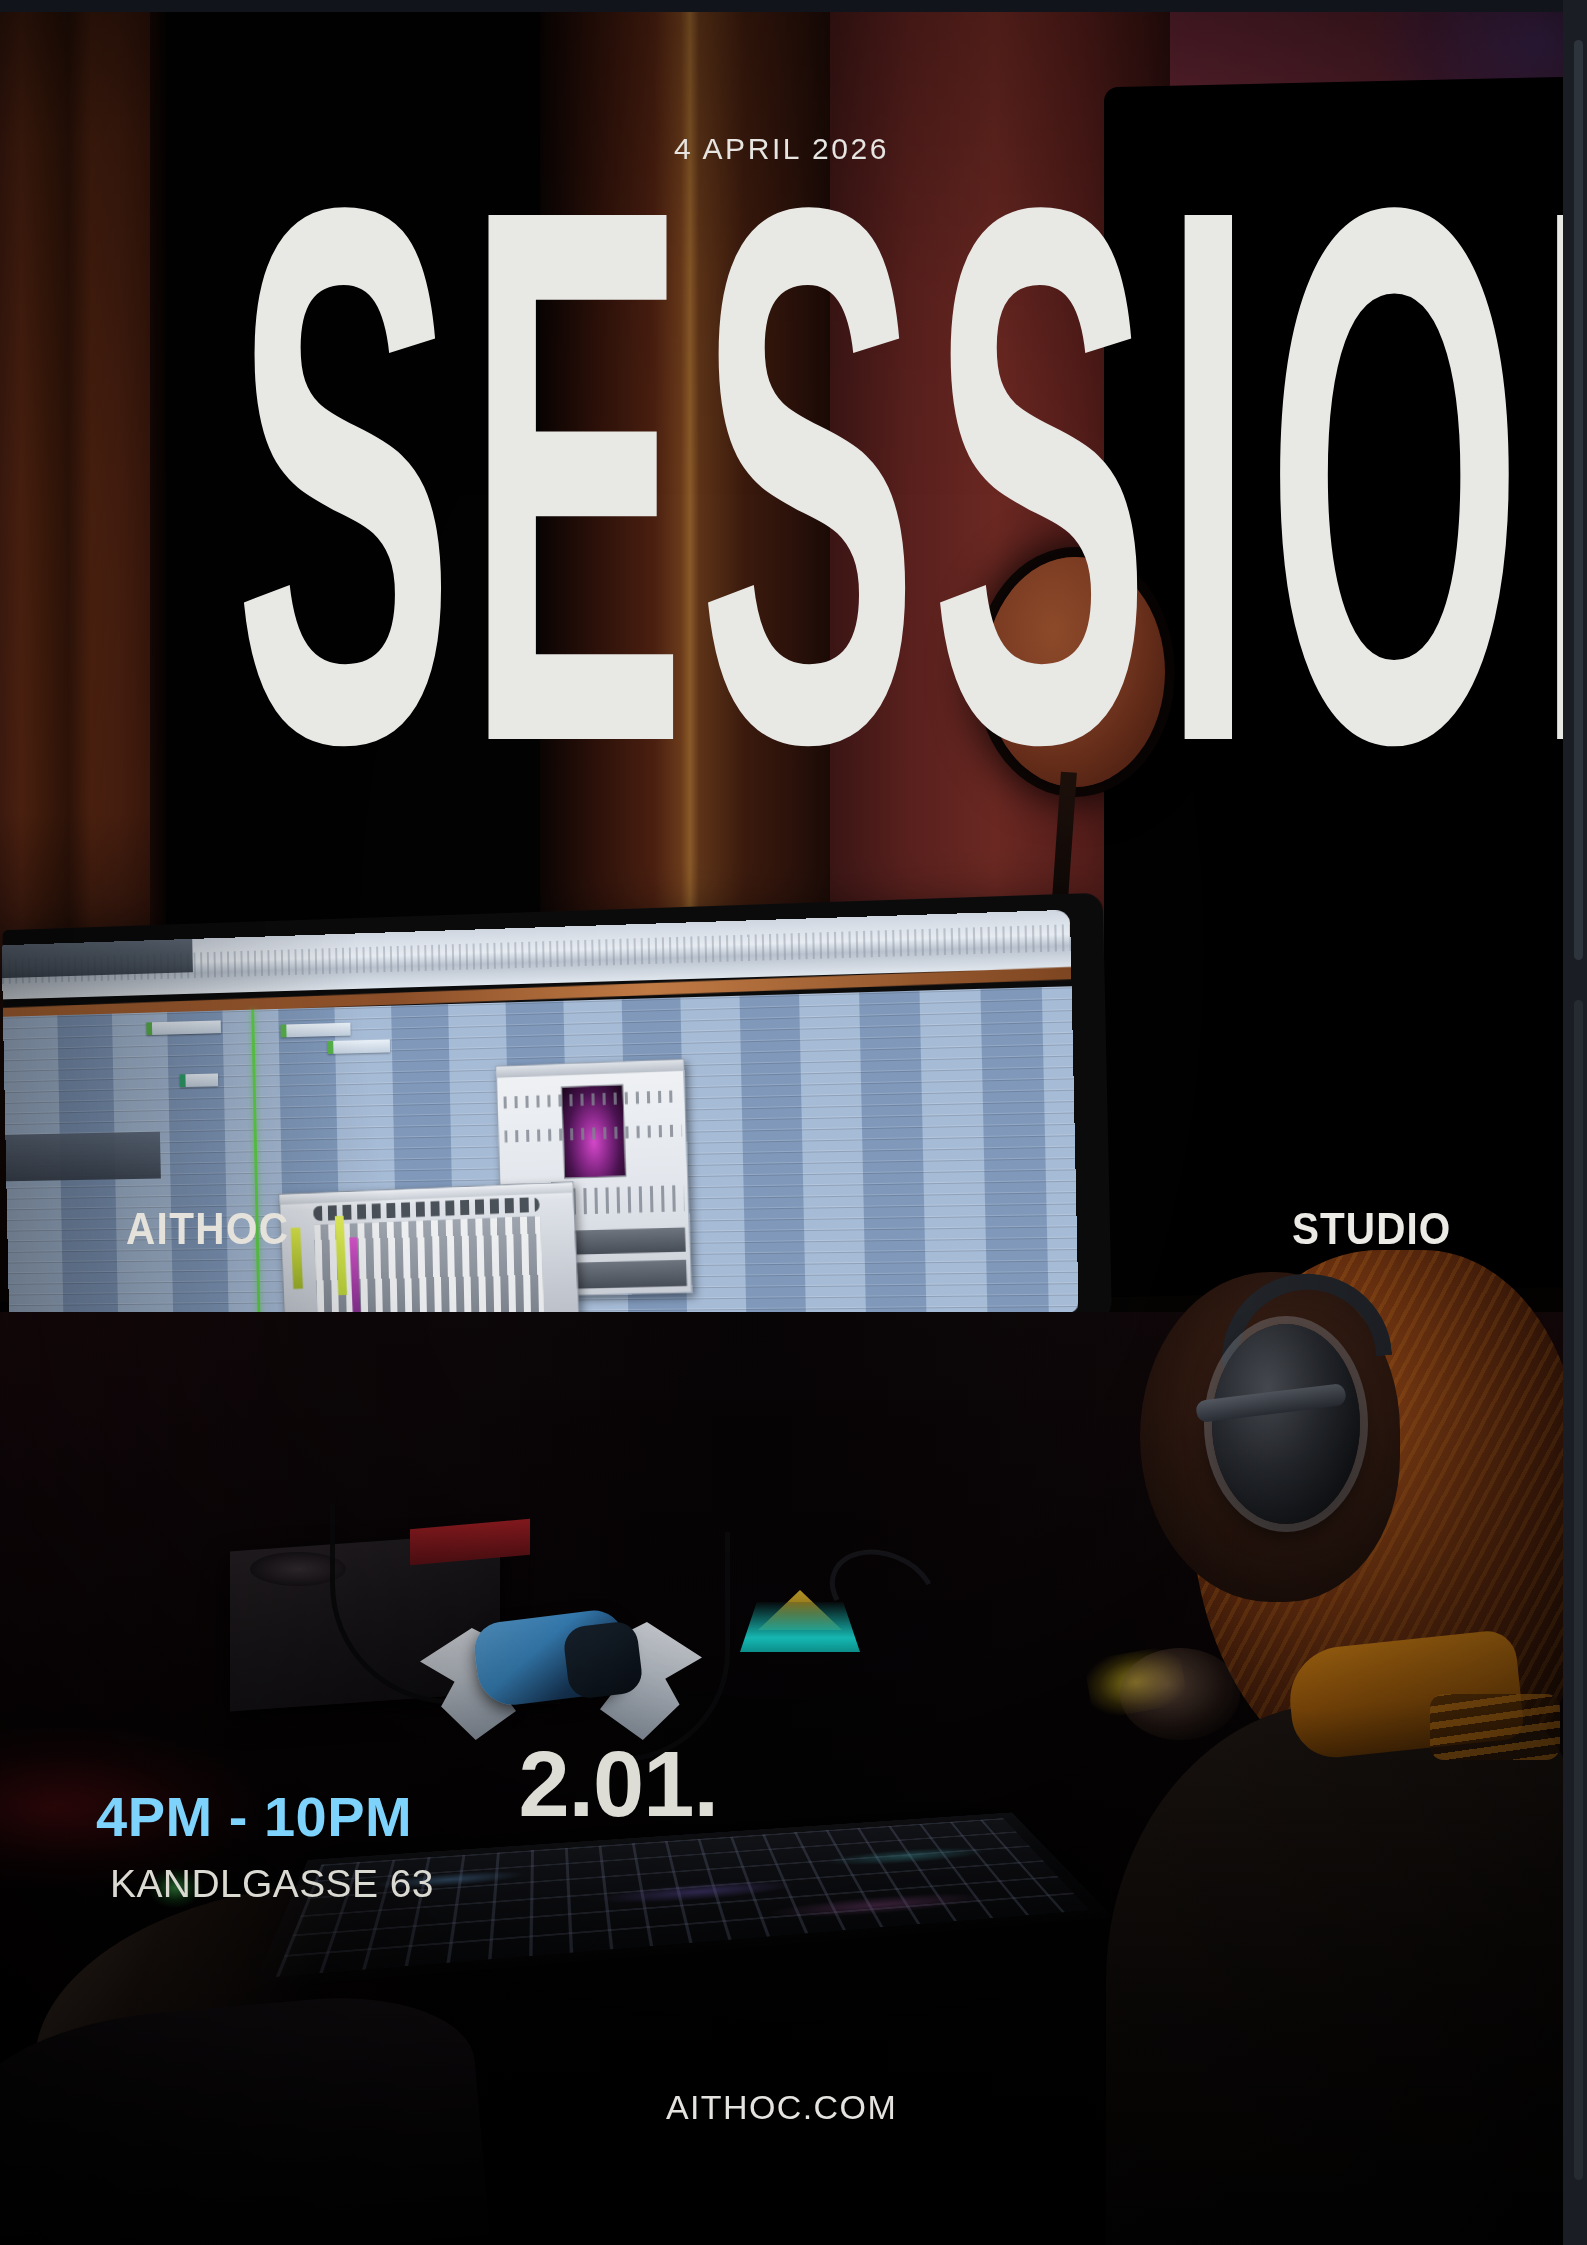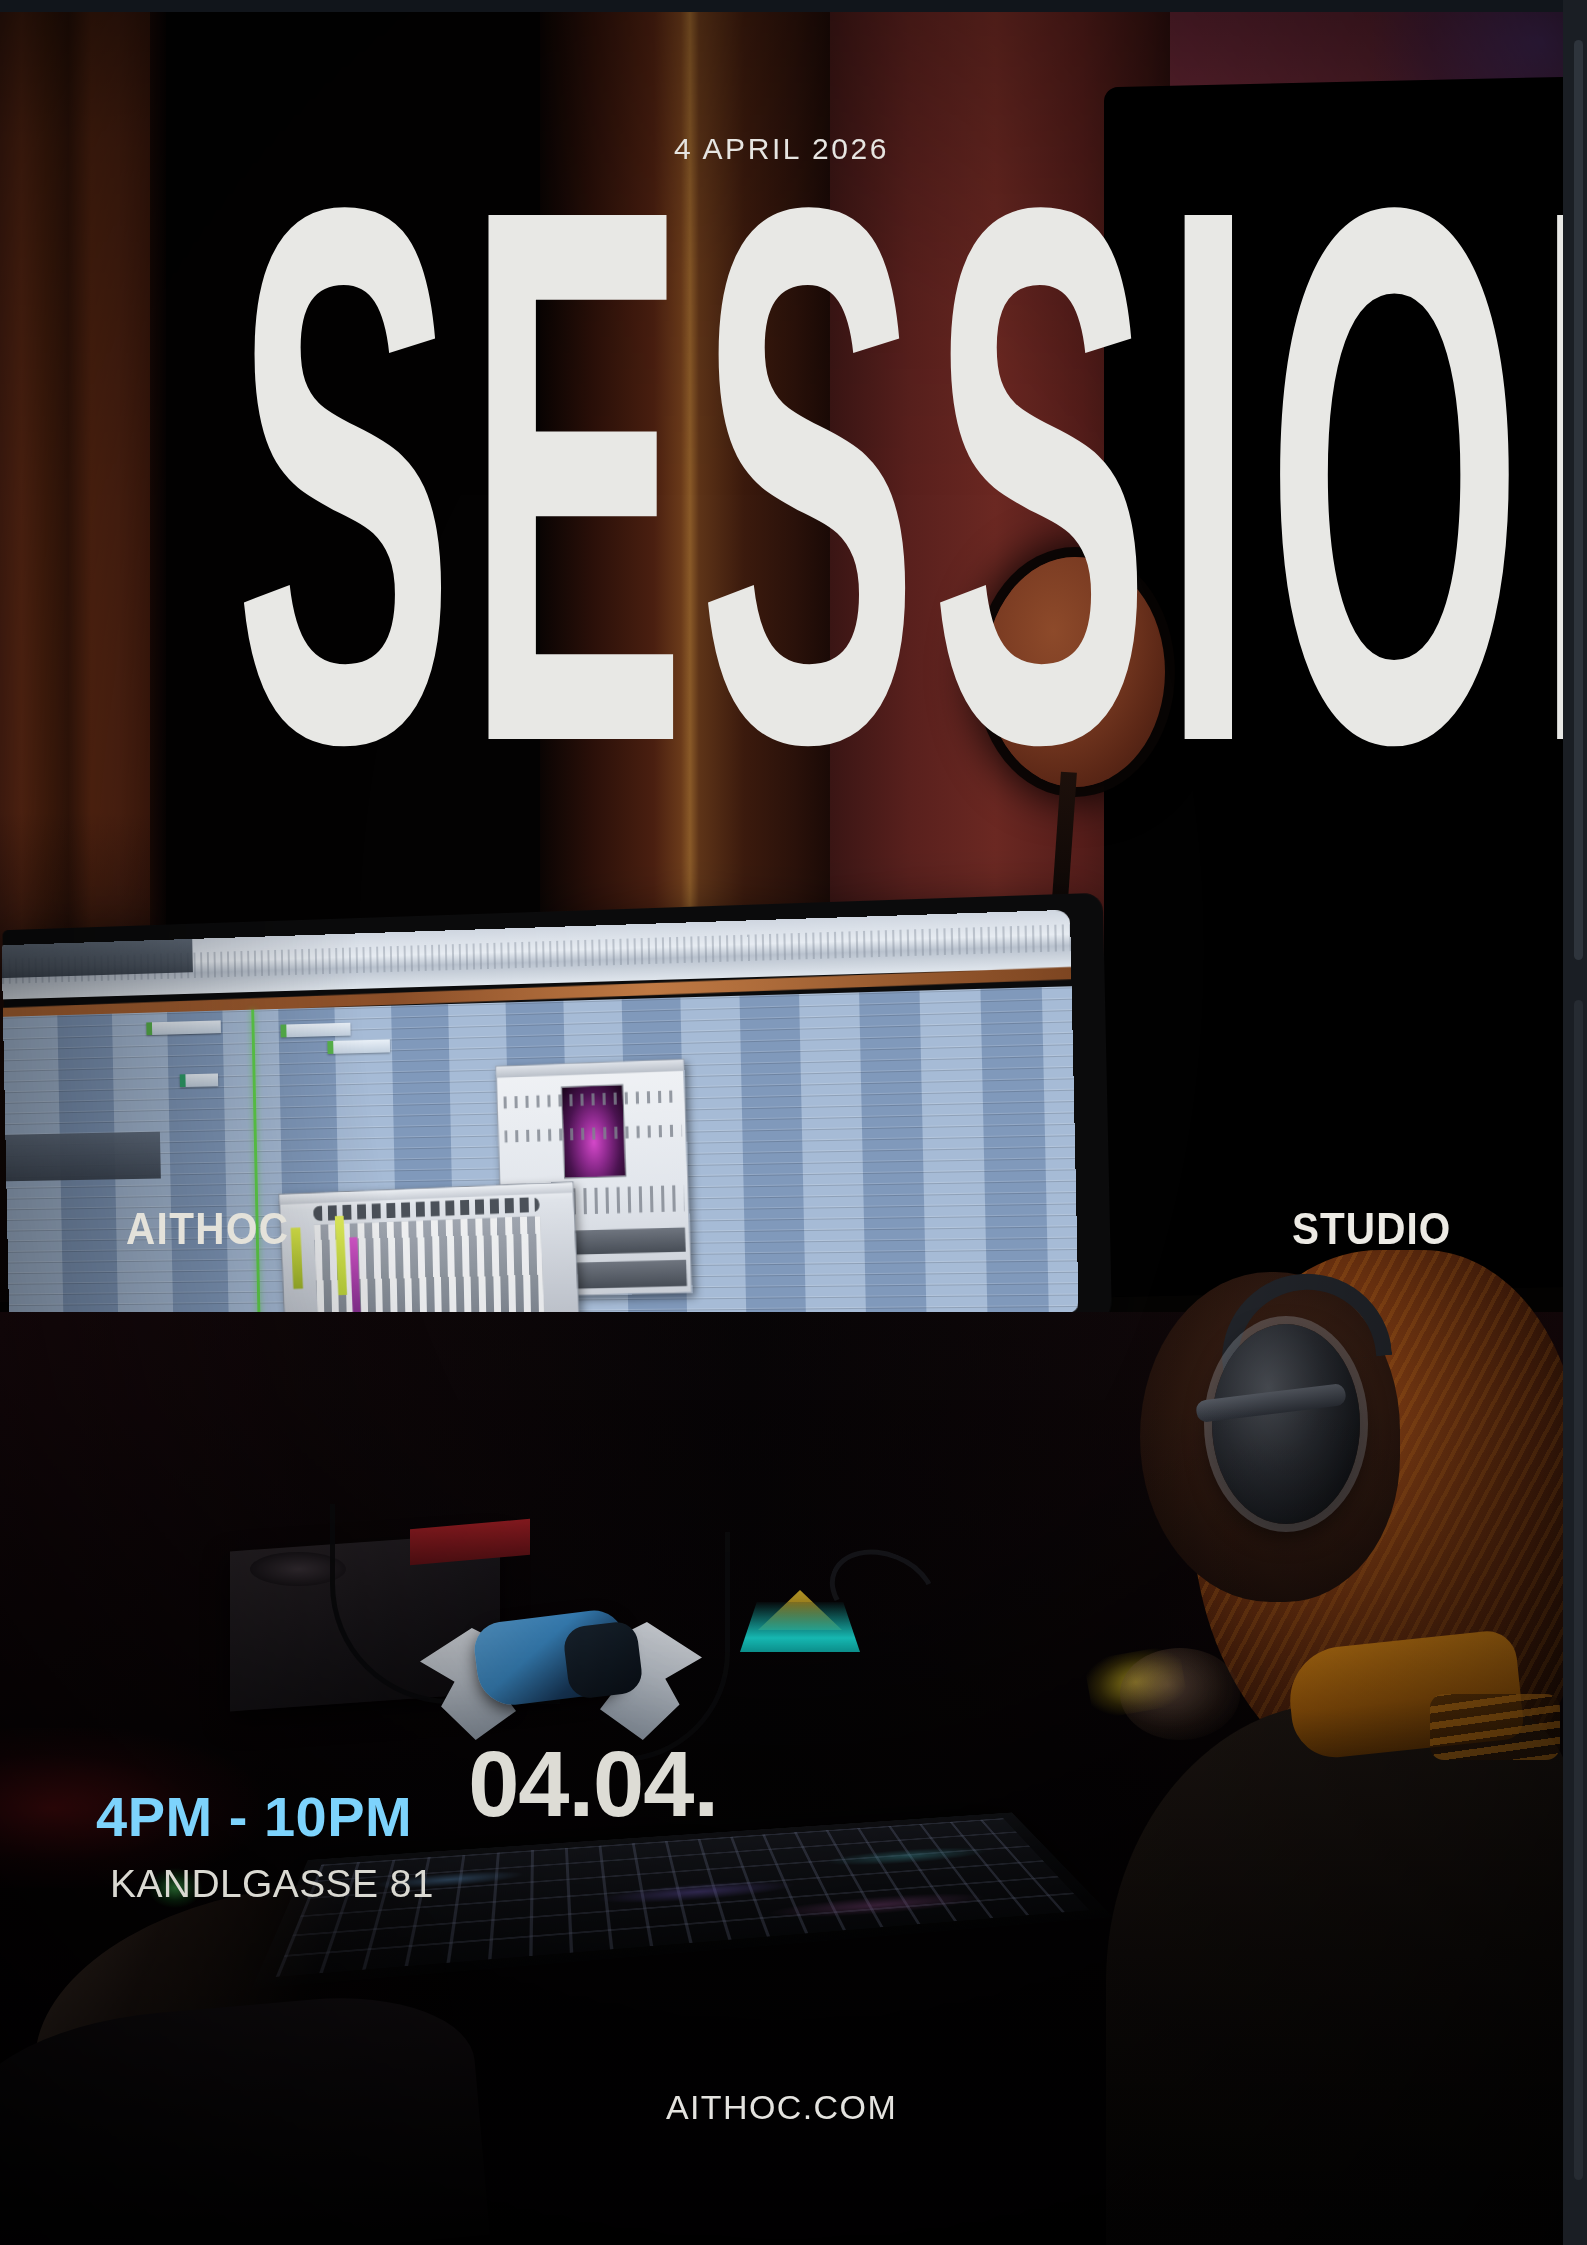--- a/index.html
+++ b/index.html
@@ -578,22 +578,22 @@
     <div class="tx" id="event-date">4 APRIL 2026</div>
 
     <div class="tx" id="poster-title">SESSION</div>
 
     <div class="tx" id="brand-left">AITHOC</div>
 
     <div class="tx" id="brand-right">STUDIO</div>
 
     <div class="tx" id="time-range">4PM - 10PM</div>
 
-    <div class="tx" id="venue-address">KANDLGASSE 81</div>
+    <div class="tx" id="venue-address">KANDLGASSE 63</div>
 
     <div class="tx" id="date-big">
-      <span class="l1">04.04.</span>
+      <span class="l1">2.01.</span>
     </div>
 
     <div class="tx" id="site-url">AITHOC.COM</div>
 
   </div>
 </div>
 
 </body></html>

